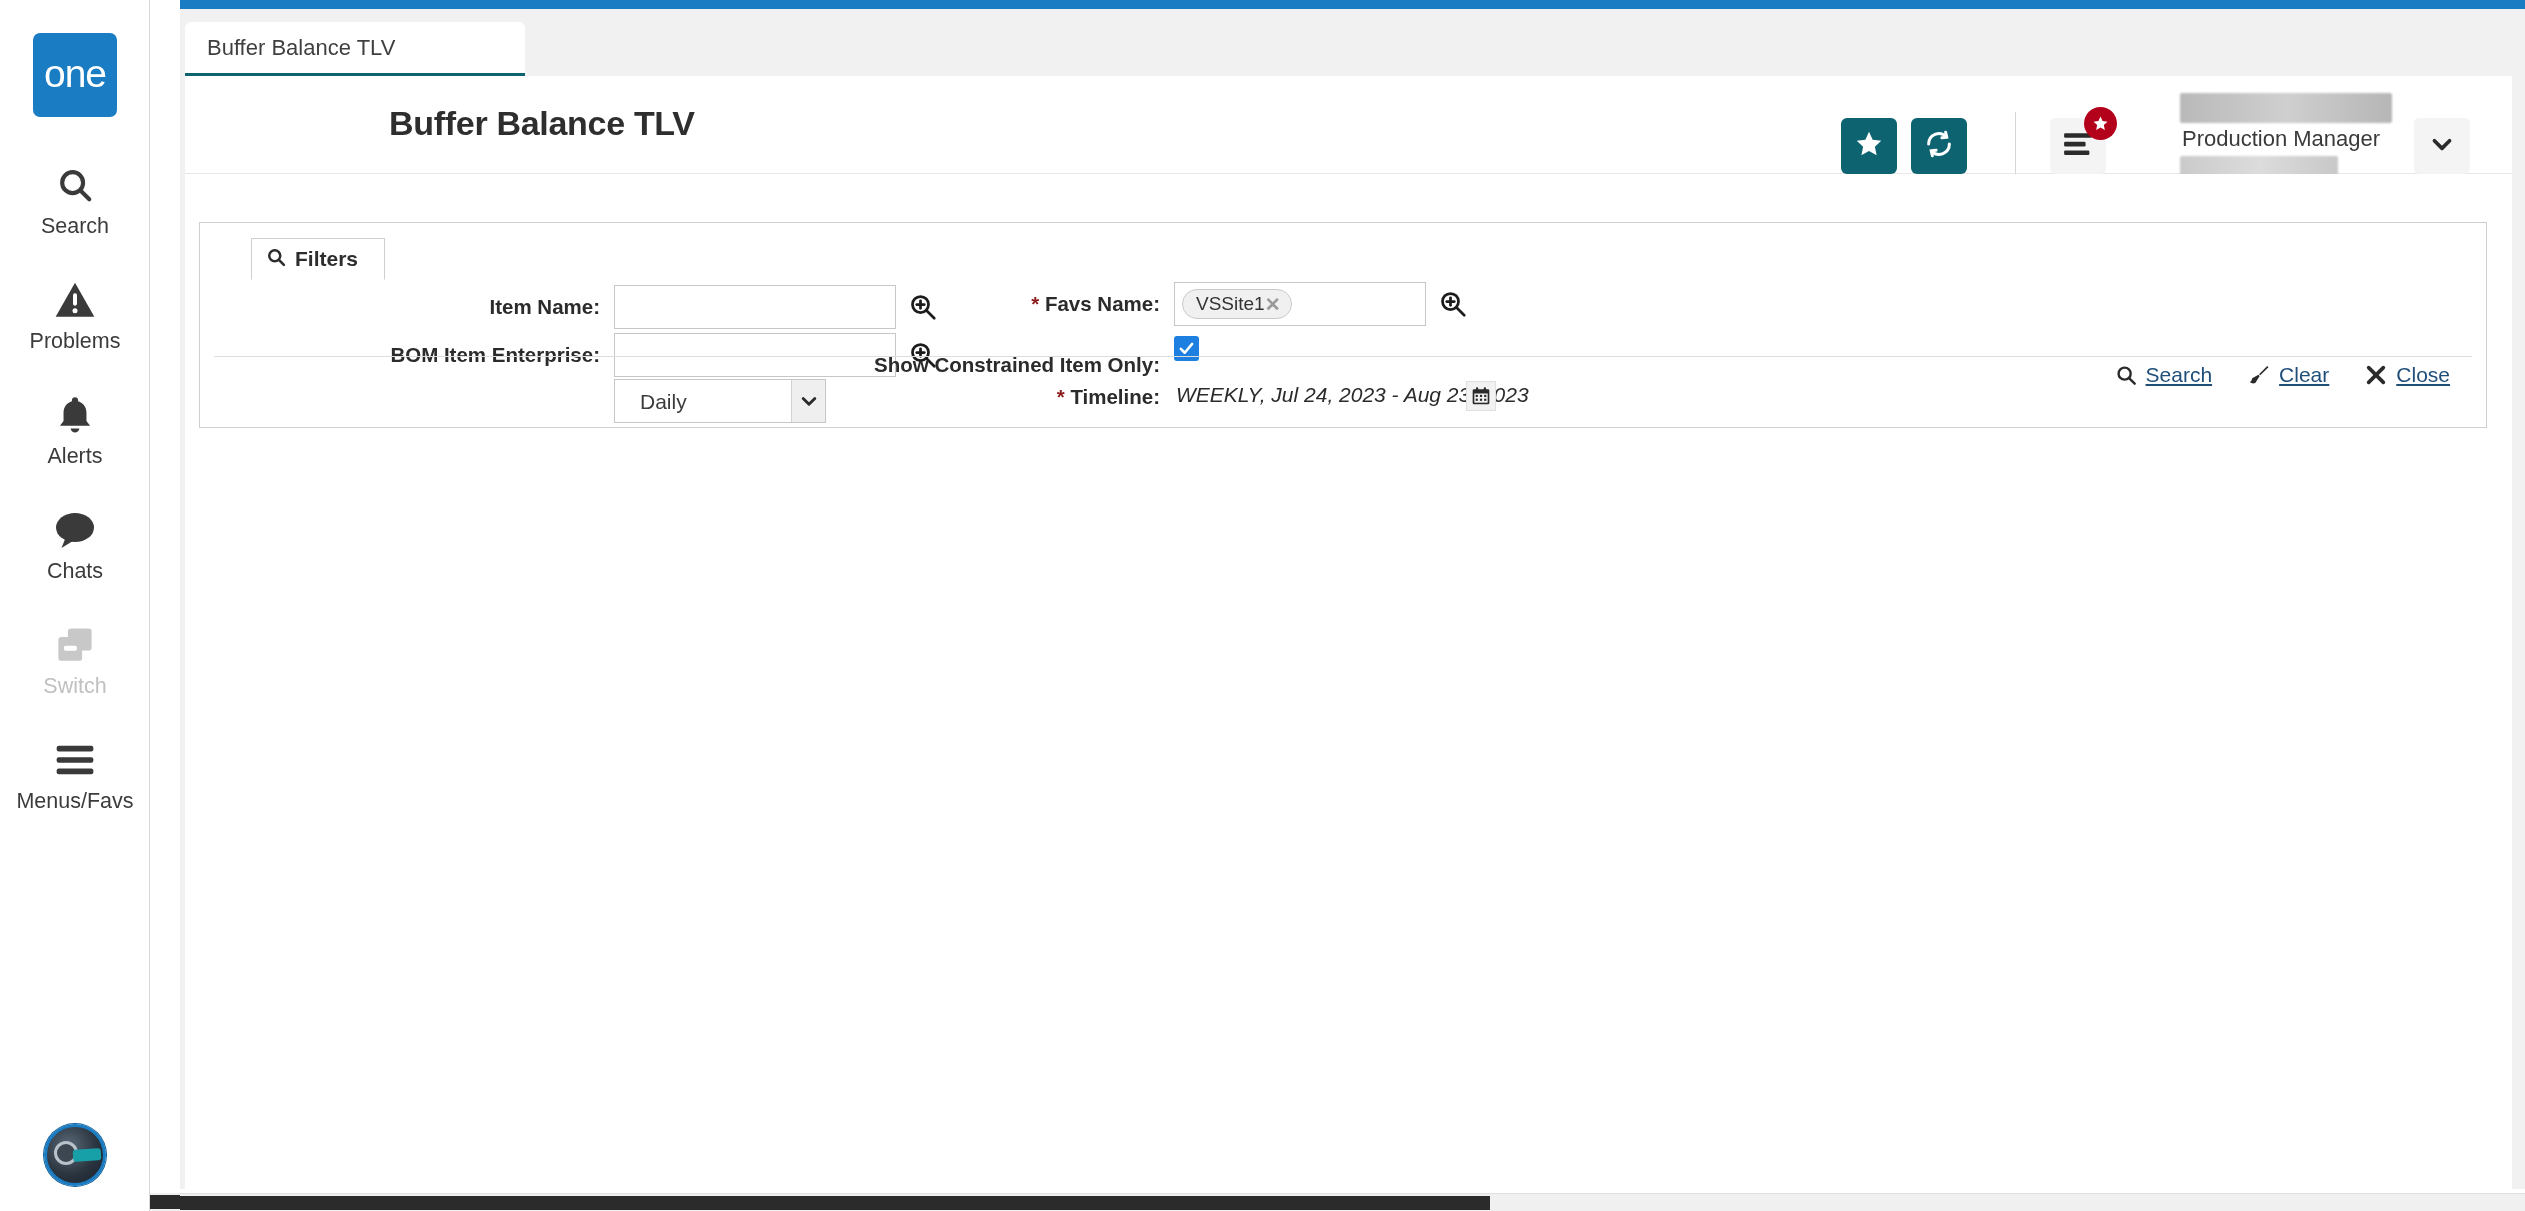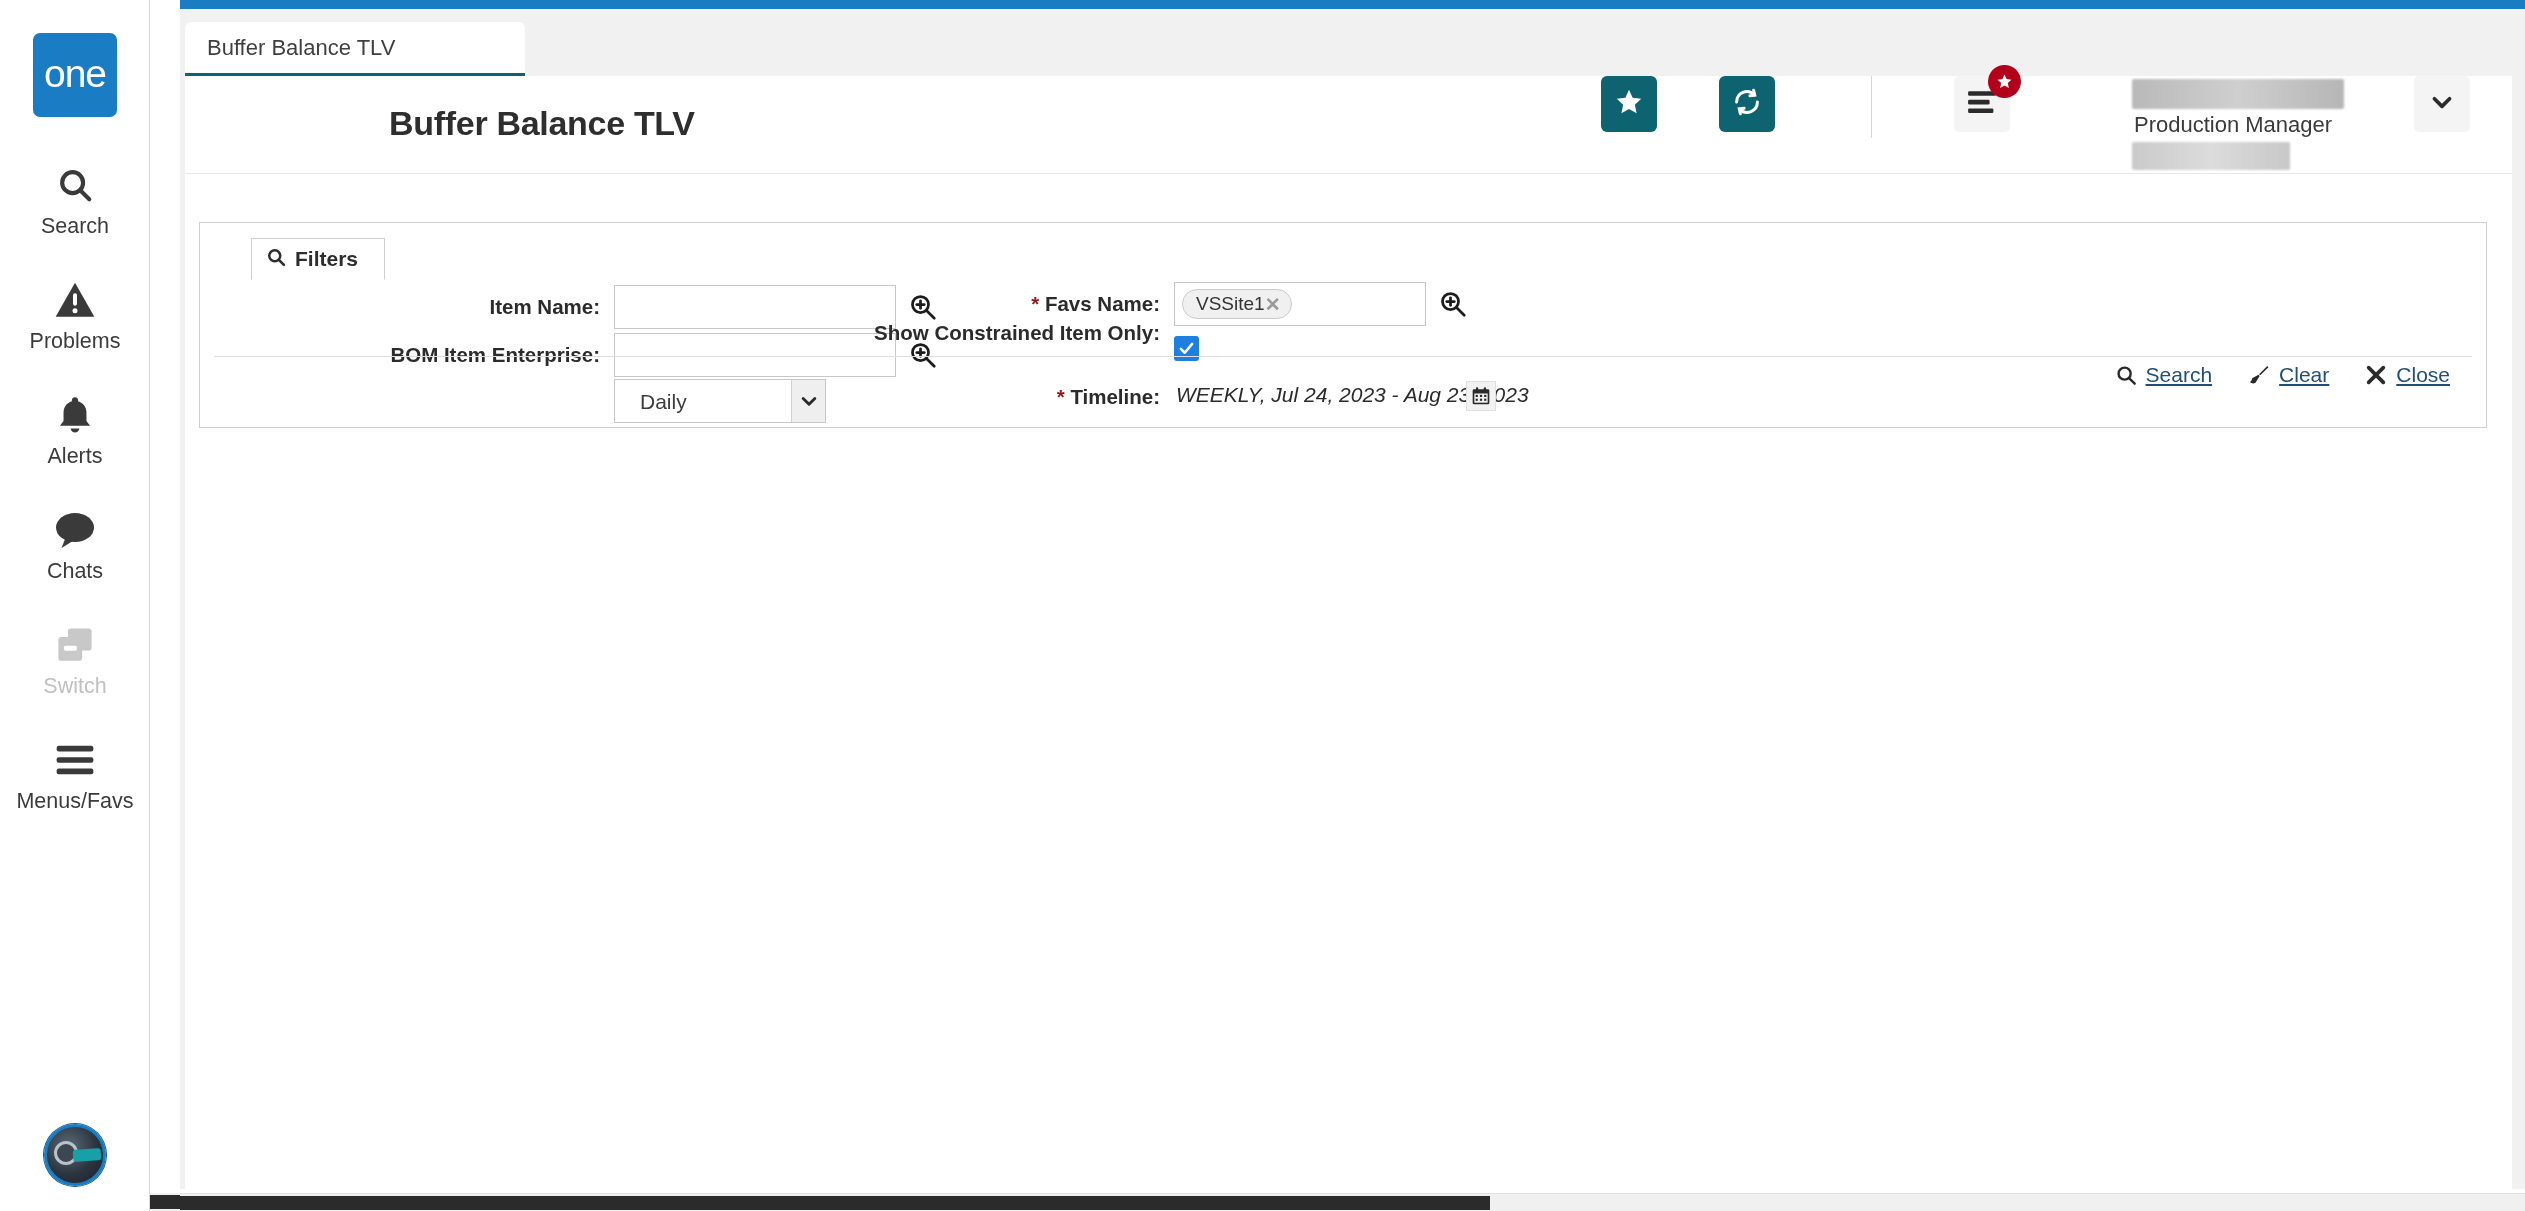--- a/index.html
+++ b/index.html
@@ -165,22 +165,21 @@
     color: #2e2e2e;
     font-family: "Liberation Sans", sans-serif;
     letter-spacing: -0.3px;
   }
 
   .hdr-actions {
     position: absolute;
     right: 42px; top: 0;
     height: 98px;
     display: flex;
-    align-items: flex-start;
-    gap: 48px;
+    align-items: flex-end;
   }
   .sq-btn {
     width: 56px; height: 56px;
     background: #0d6470;
     border-radius: 6px;
     display: flex;
     align-items: center;
     justify-content: center;
     margin-left: 14px;
     cursor: pointer;
@@ -677,21 +676,21 @@
           <input class="ftext" style="left: 414px; top: 54px; width: 282px;" type="text" value="">
           <span class="mag-btn" style="left:708px; top:61px;">
             <svg width="30" height="30" viewBox="0 0 24 24" fill="none" stroke="#1c1c1c" stroke-width="2.2" stroke-linecap="round">
               <circle cx="10" cy="10" r="6.4"></circle>
                 <line x1="14.8" y1="14.8" x2="21" y2="21"></line>
               <line x1="7" y1="10" x2="13" y2="10"></line>
                 <line x1="10" y1="7" x2="10" y2="13"></line>
             </svg>
           </span>
 
-          <div class="frow" style="left:560px; top:32px; width:400px;">
+          <div class="frow" style="left:560px; top:64px; width:400px;">
             <span class="flabel">Show Constrained Item Only:</span>
           </div>
           <span class="fcheck" style="left:974px; top:57px;">
             <svg width="17" height="17" viewBox="0 0 24 24" fill="none" stroke="#ffffff" stroke-width="3.6" stroke-linecap="round" stroke-linejoin="round">
               <polyline points="4,12.5 9.5,18 20,5.5"></polyline>
             </svg>
           </span>
 
           <div style="position:absolute;left:414px;top:100px;width:212px;height:44px;">
             <select class="fselect" style="left:0; top:0; width:212px;">

